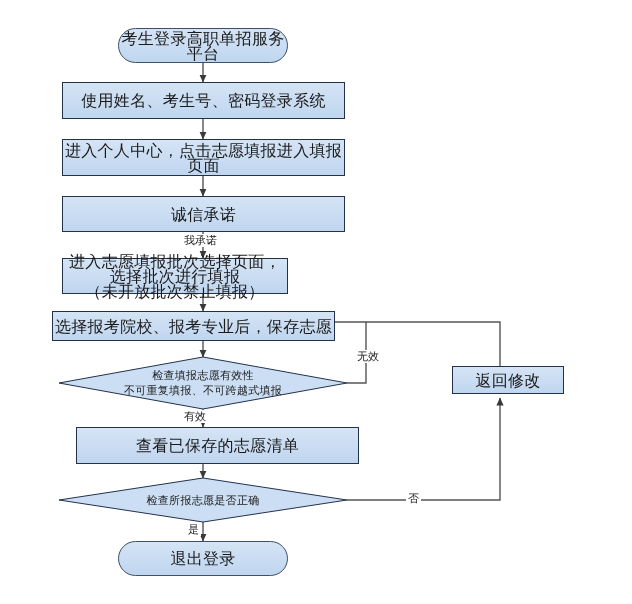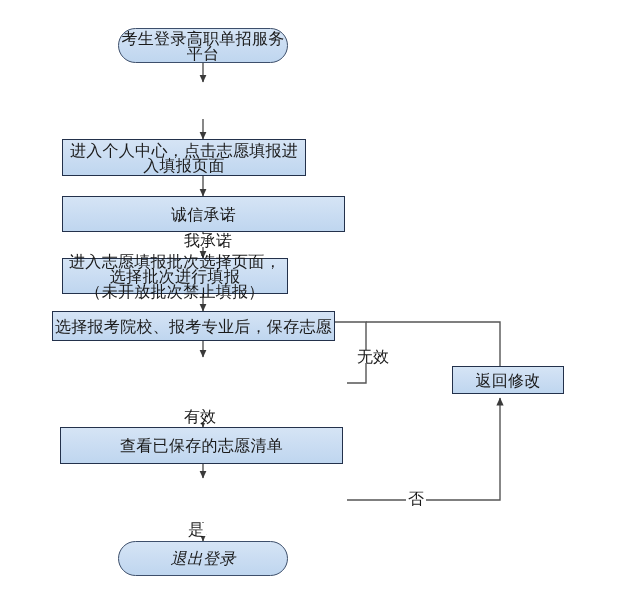--- a/index.html
+++ b/index.html
@@ -67,21 +67,21 @@
     text-align: center;
     font-size: 11px;
     line-height: 15px;
     color: #1a1a1a;
     white-space: pre-line;
     letter-spacing: 0.3px;
     pointer-events: none;
   }
   .edge-label {
     position: absolute;
-    font-size: 16px;
+    font-size: 11px;
     color: #1a1a1a;
     background: #ffffff;
     padding: 0 2px;
     line-height: 13px;
     white-space: nowrap;
   }
 </style>
 </head>
 <body>
 
@@ -117,41 +117,55 @@
       <path d="M347,383 L366,383 L366,322 L213,322" marker-end="url(#arrow)"></path>
 
       <path d="M500,366 L500,322 L366,322"></path>
 
       <path d="M347,500 L500,500 L500,398" marker-end="url(#arrow)"></path>
     </g>
   </svg>
 
   <div class="node terminator" style="left:118px; top:28px; width:170px; height:35px;">考生登录高职单招服务平台</div>
 
+  <div class="node process" style="left:62px; top:82px; width:283px; height:37px;">使用姓名、考生号、密码登录系统</div>
 
-  <div class="node process" style="left:62px; top:139px; width:244px; height:37px;">进入个人中心，点击志愿填报进入填报页面</div>
+  <div class="node process" style="left:62px; top:139px; width:283px; height:37px;">进入个人中心，点击志愿填报进入填报页面</div>
 
   <div class="node process" style="left:62px; top:196px; width:283px; height:36px;font-family:Liberation Serif, serif;">诚信承诺</div>
 
   <div class="edge-label" style="left:182px; top:234px;">我承诺</div>
 
   <div class="node process" style="left:62px; top:258px; width:226px; height:36px;">进入志愿填报批次选择页面，选择批次进行填报
 （未开放批次禁止填报）</div>
 
   <div class="node process" style="left:52px; top:311px; width:283px; height:30px;">选择报考院校、报考专业后，保存志愿</div>
 
+  <div class="diamond-wrap" style="left:59px; top:357px; width:288px; height:52px;">
+    <svg width="288" height="52" viewBox="0 0 288 52" preserveAspectRatio="none">
+      <polygon points="144,0 288,26 144,52 0,26" fill="#cbdef3" stroke="#23314b" stroke-width="1"></polygon>
+    </svg>
+    <div class="diamond-label">检查填报志愿有效性
+不可重复填报、不可跨越式填报</div>
+  </div>
 
   <div class="edge-label" style="left:355px; top:350px;">无效</div>
 
   <div class="edge-label" style="left:182px; top:410px;">有效</div>
 
-  <div class="node process" style="left:60px; top:427px; width:283px; height:37px;">查看已保存的志愿清单</div>
+  <div class="node process" style="left:76px; top:427px; width:283px; height:37px;">查看已保存的志愿清单</div>
 
+  <div class="diamond-wrap" style="left:59px; top:478px; width:288px; height:44px;">
+    <svg width="288" height="44" viewBox="0 0 288 44" preserveAspectRatio="none">
+      <polygon points="144,0 288,22 144,44 0,22" fill="#cbdef3" stroke="#23314b" stroke-width="1"></polygon>
+    </svg>
+    <div class="diamond-label">检查所报志愿是否正确</div>
+  </div>
 
   <div class="edge-label" style="left:406px; top:492px;">否</div>
 
   <div class="edge-label" style="left:186px; top:523px;">是</div>
 
   <div class="node process" style="left:452px; top:366px; width:112px; height:28px;">返回修改</div>
 
-  <div class="node terminator" style="left:118px; top:541px; width:170px; height:35px;font-style:italic;">退出登录</div>
+  <div class="node terminator" style="left:118px; top:541px; width:170px; height:35px;">退出登录</div>
 
 </div>
 
 </body></html>

